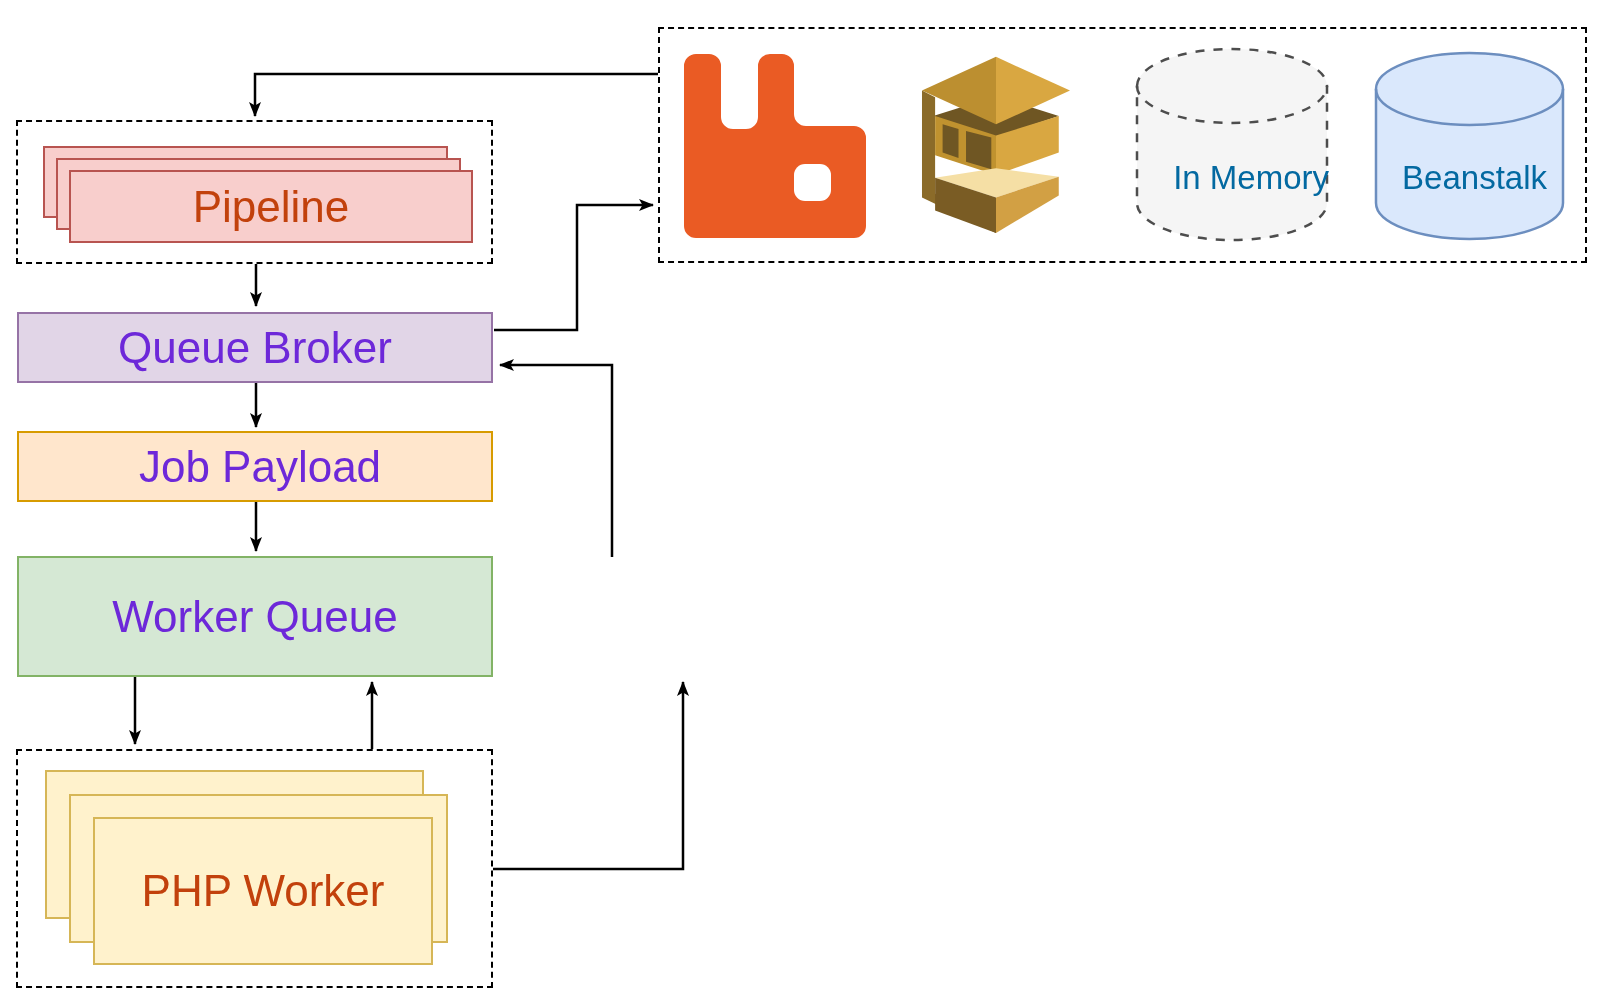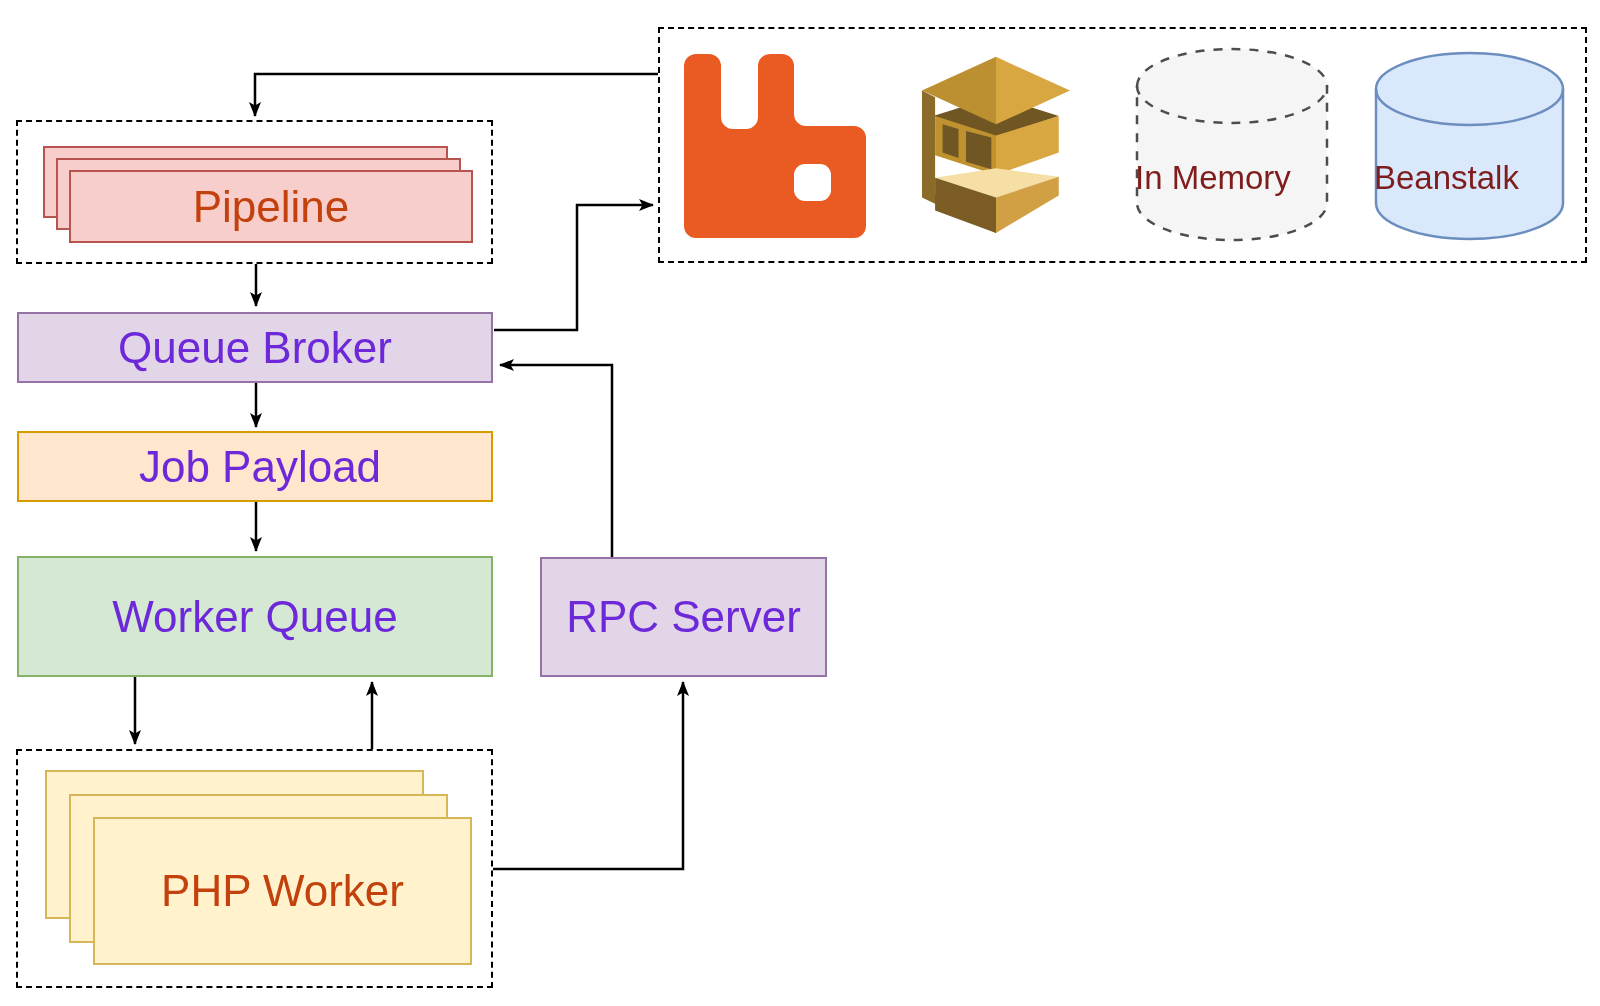--- a/index.html
+++ b/index.html
@@ -37,21 +37,21 @@
     border:2px solid;
     display:flex;align-items:center;justify-content:center;
     font-size:44px;color:#c2410c;white-space:nowrap;
   }
   .card-pink{background:#F8CECC;border-color:#B85450;}
   .card-yellow{background:#FFF2CC;border-color:#D6B656;}
   
   .cyl{position:absolute;}
   .cyl .cyl-label{
     position:absolute;left:0;width:100%;
-    text-align:left;font-size:33px;color:#7f1d1d;
+    text-align:right;font-size:33px;color:#0369a1;
     line-height:40px;height:40px;
   }
   .icon-box{position:absolute;}
   .icon-box svg{display:block;width:100%;height:100%;}
 </style>
 </head>
 <body>
 
 <div class="canvas">
 
@@ -132,22 +132,19 @@
     <span>Job Payload</span>
   </div>
 
   <div class="node node-worker-pool" style="left:17px;top:556px;width:476px;height:121px;">
     <span>Worker Queue</span>
   </div>
 
   <div class="group" style="left:16px;top:749px;width:477px;height:239px;">
     <div class="card card-yellow" style="left:27px;top:19px;width:379px;height:149px;"></div>
     <div class="card card-yellow" style="left:51px;top:43px;width:379px;height:149px;"></div>
-    <div class="card card-yellow" style="left:75px;top:66px;width:379px;height:148px;">
+    <div class="card card-yellow" style="left:75px;top:66px;width:340px;height:148px;">
       <span>PHP Worker</span>
     </div>
   </div>
 
-  <div class="node node-rpc-server" style="left:540px;top:557px;width:287px;height:120px;">
-    <span>RPC Server</span>
-  </div>
 
 </div>
 
 </body></html>

